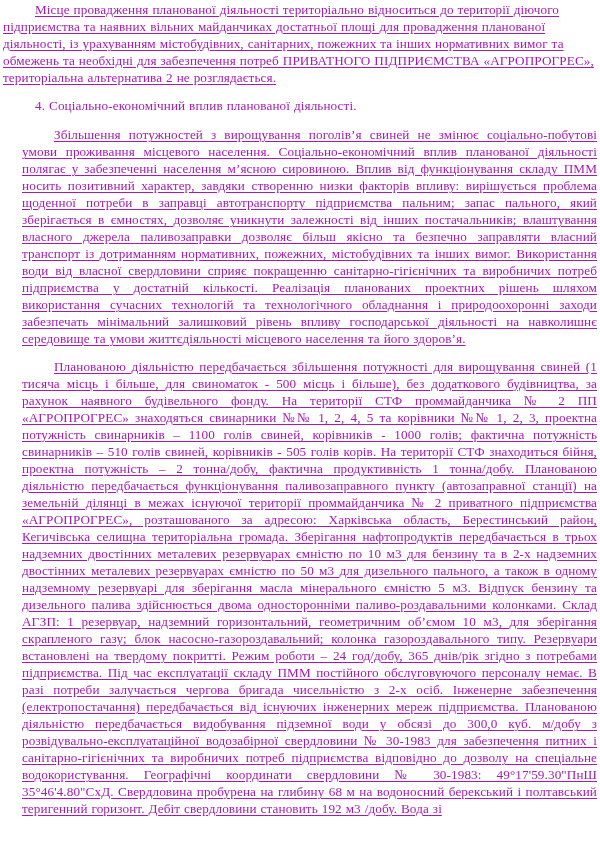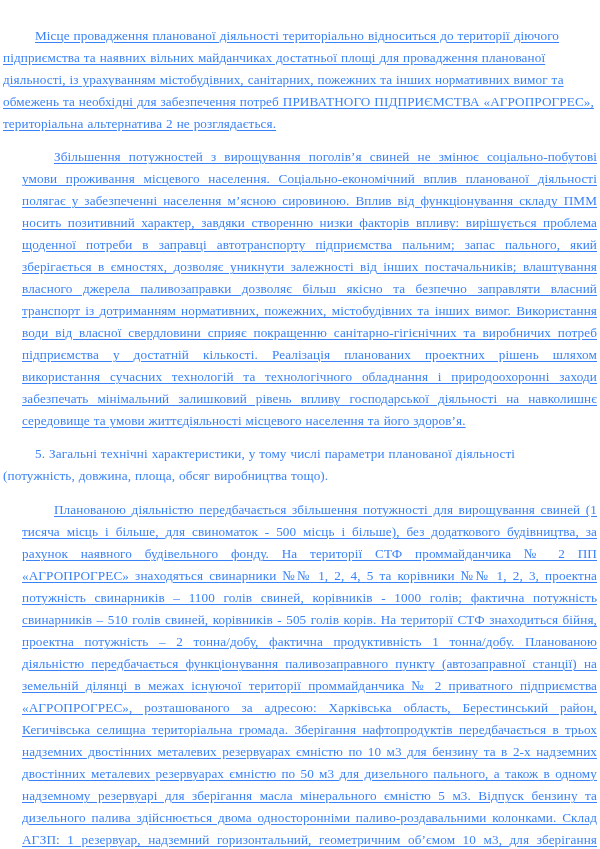--- a/index.html
+++ b/index.html
@@ -5,27 +5,27 @@
   html, body {
     margin: 0;
     padding: 0;
     background: #ffffff;
   }
   .page {
     position: relative;
     width: 600px;
     height: 849px;
     background: #ffffff;
-    color: #3b82f6;
+    color: #a21caf;
     overflow: hidden;
     box-sizing: border-box;
-    padding: 25px 3px 0 3px;
+    padding: 1px 3px 0 3px;
     font-family: "Liberation Serif", "DejaVu Serif", serif;
     font-size: 13.2px;
-    line-height: 22px;
+    line-height: 17px;
   }
   .block {
     margin: 0 0 11px 0;
     text-indent: 32px;
     letter-spacing: 0.1px;
     word-spacing: 0.5px;
   }
   .justify {
     text-align: justify;
     margin-left: 19px;
@@ -45,21 +45,20 @@
     margin-bottom: 12px;
   }
 </style>
 </head>
 <body>
 
 <div class="page">
 
   <p class="block left underlined">Місце провадження планованої діяльності територіально відноситься до території діючого підприємства та наявних вільних майданчиках достатньої площі для провадження планованої діяльності, із урахуванням містобудівних, санітарних, пожежних та інших нормативних вимог та обмежень та необхідні для забезпечення потреб ПРИВАТНОГО ПІДПРИЄМСТВА «АГРОПРОГРЕС», територіальна альтернатива 2 не розглядається.</p>
 
+  <p class="block left heading">4. Соціально-економічний вплив планованої діяльності.</p>
 
   <p class="block justify underlined">Збільшення потужностей з вирощування поголів’я свиней не змінює соціально-побутові умови проживання місцевого населення. Соціально-економічний вплив планованої діяльності полягає у забезпеченні населення м’ясною сировиною. Вплив від функціонування складу ПММ носить позитивний характер, завдяки створенню низки факторів впливу: вирішується проблема щоденної потреби в заправці автотранспорту підприємства пальним; запас пального, який зберігається в ємностях, дозволяє уникнути залежності від інших постачальників; влаштування власного джерела паливозаправки дозволяє більш якісно та безпечно заправляти власний транспорт із дотриманням нормативних, пожежних, містобудівних та інших вимог. Використання води від власної свердловини сприяє покращенню санітарно-гігієнічних та виробничих потреб підприємства у достатній кількості. Реалізація планованих проектних рішень шляхом використання сучасних технологій та технологічного обладнання і природоохоронні заходи забезпечать мінімальний залишковий рівень впливу господарської діяльності на навколишнє середовище та умови життєдіяльності місцевого населення та його здоров’я.</p>
 
-  <p class="block left heading preline">5. Загальні технічні характеристики, у тому числі параметри планованої діяльності
-(потужність, довжина, площа, обсяг виробництва тощо).</p>
 
   <p class="block justify underlined">Планованою діяльністю передбачається збільшення потужності для вирощування свиней (1 тисяча місць і більше, для свиноматок - 500 місць і більше), без додаткового будівництва, за рахунок наявного будівельного фонду. На території СТФ проммайданчика № 2 ПП «АГРОПРОГРЕС» знаходяться свинарники №№ 1, 2, 4, 5 та корівники №№ 1, 2, 3, проектна потужність свинарників – 1100 голів свиней, корівників - 1000 голів; фактична потужність свинарників – 510 голів свиней, корівників - 505 голів корів. На території СТФ знаходиться бійня, проектна потужність – 2 тонна/добу, фактична продуктивність 1 тонна/добу. Планованою діяльністю передбачається функціонування паливозаправного пункту (автозаправної станції) на земельній ділянці в межах існуючої території проммайданчика № 2 приватного підприємства «АГРОПРОГРЕС», розташованого за адресою: Харківська область, Берестинський район, Кегичівська селищна територіальна громада. Зберігання нафтопродуктів передбачається в трьох надземних двостінних металевих резервуарах ємністю по 10 м3 для бензину та в 2-х надземних двостінних металевих резервуарах ємністю по 50 м3 для дизельного пального, а також в одному надземному резервуарі для зберігання масла мінерального ємністю 5 м3. Відпуск бензину та дизельного палива здійснюється двома односторонніми паливо-роздавальними колонками. Склад АГЗП: 1 резервуар, надземний горизонтальний, геометричним об’ємом 10 м3, для зберігання скрапленого газу; блок насосно-газороздавальний; колонка газороздавального типу. Резервуари встановлені на твердому покритті. Режим роботи – 24 год/добу, 365 днів/рік згідно з потребами підприємства. Під час експлуатації складу ПММ постійного обслуговуючого персоналу немає. В разі потреби залучається чергова бригада чисельністю з 2-х осіб. Інженерне забезпечення (електропостачання) передбачається від існуючих інженерних мереж підприємства. Планованою діяльністю передбачається видобування підземної води у обсязі до 300,0 куб. м/добу з розвідувально-експлуатаційної водозабірної свердловини № 30-1983 для забезпечення питних і санітарно-гігієнічних та виробничих потреб підприємства відповідно до дозволу на спеціальне водокористування. Географічні координати свердловини № 30-1983: 49°17'59.30"ПнШ 35°46'4.80"СхД. Свердловина пробурена на глибину 68 м на водоносний берекський і полтавський теригенний горизонт. Дебіт свердловини становить 192 м3 /добу. Вода зі</p>
 
 </div>
 
 </body></html>

